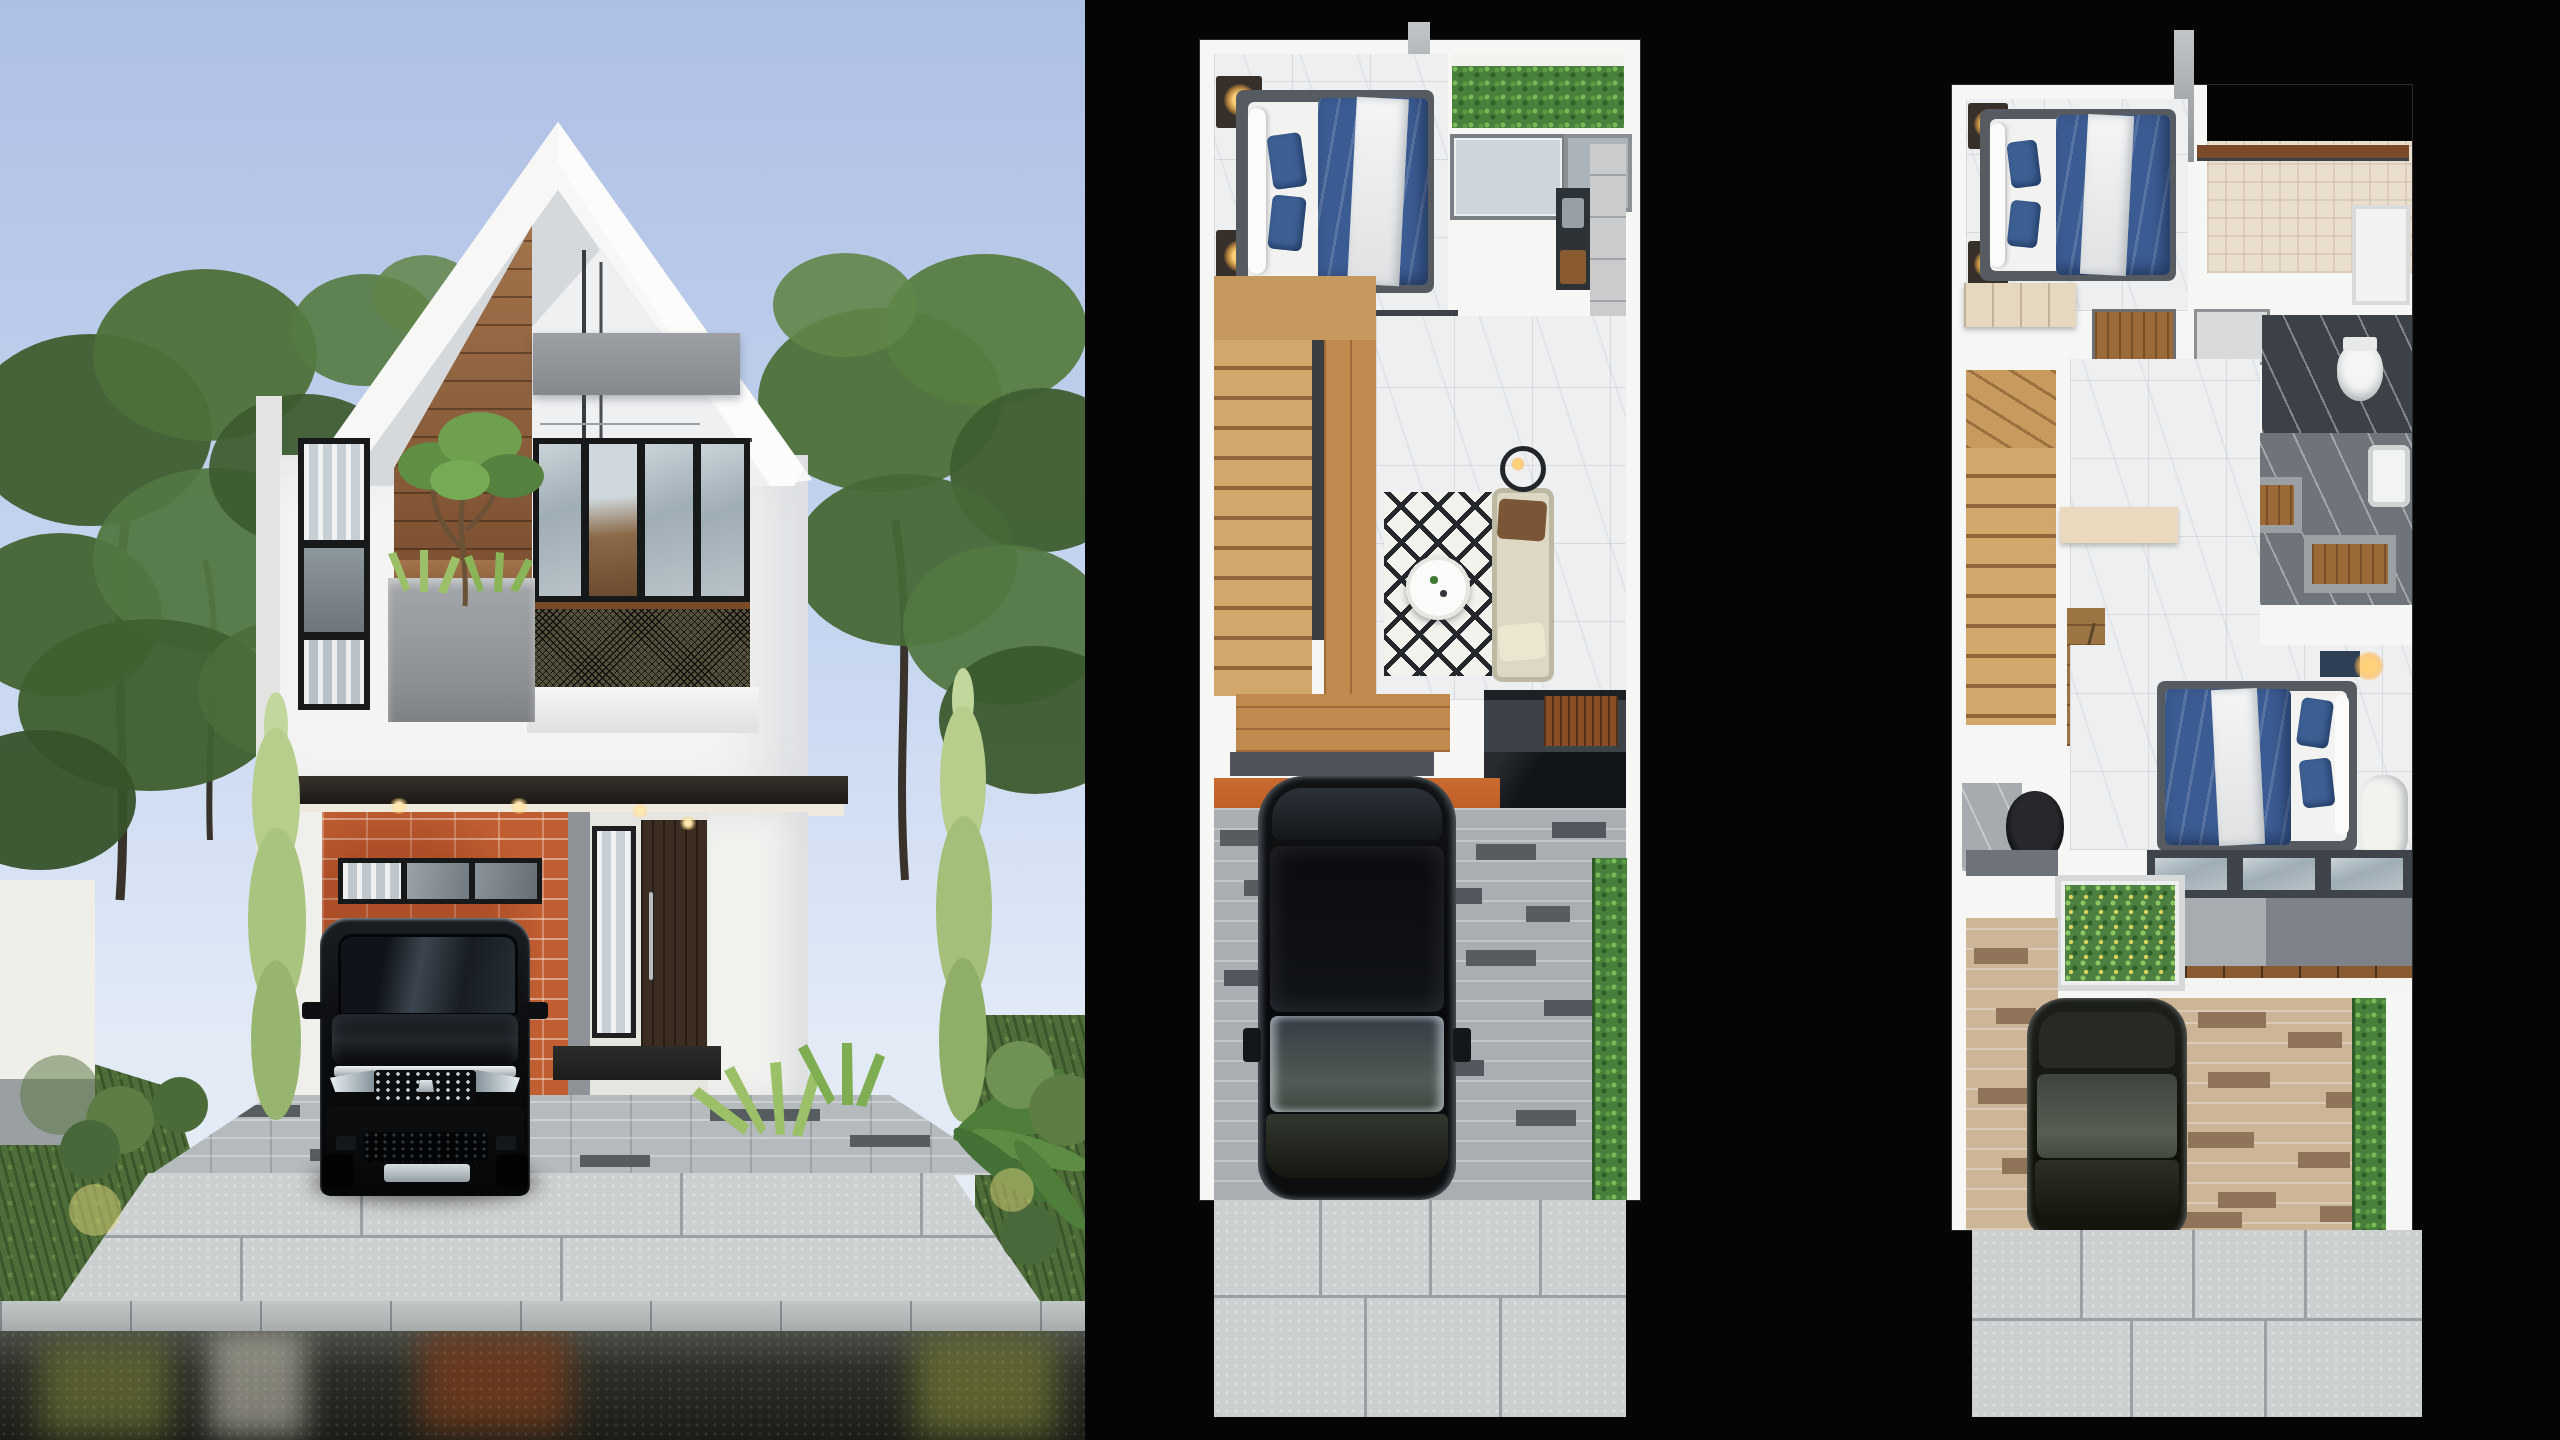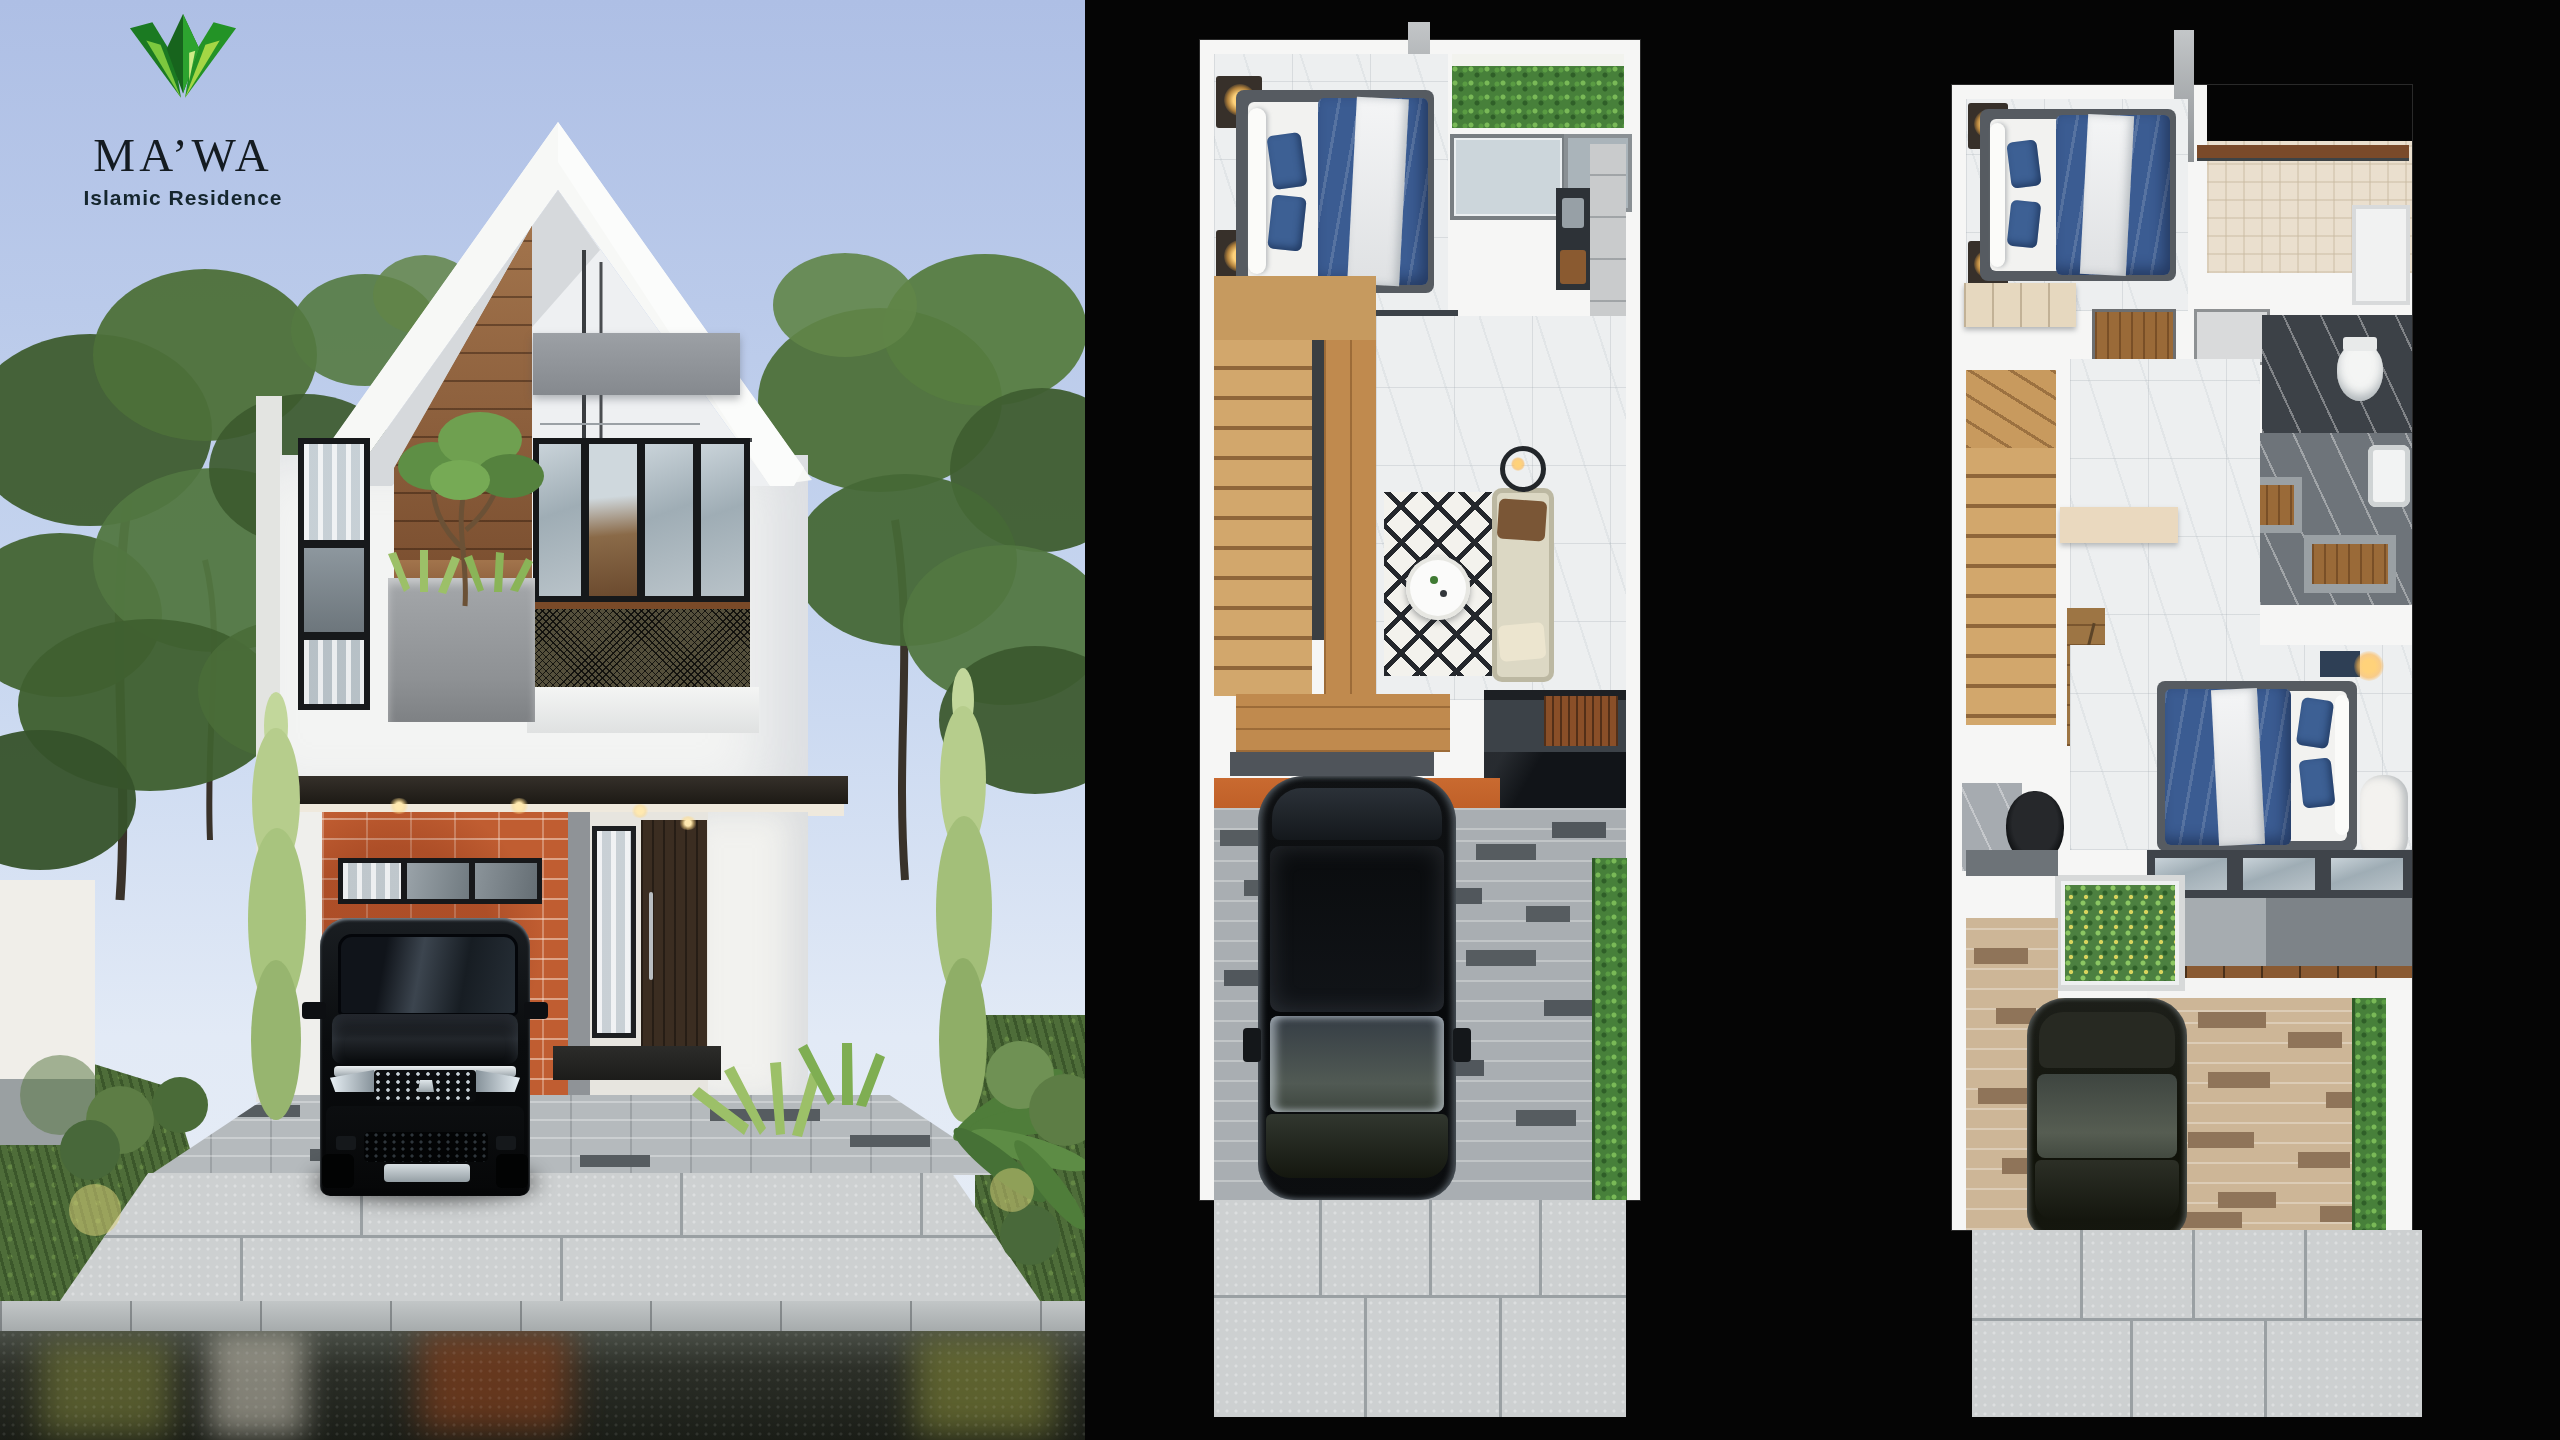--- a/index.html
+++ b/index.html
@@ -273,33 +273,20 @@
       </g>
       <g>
         <circle cx="1020" cy="1075" r="34" fill="#6f9154"></circle>
         <circle cx="1065" cy="1110" r="36" fill="#5d7d45"></circle>
         <circle cx="1030" cy="1235" r="30" fill="#49693a"></circle>
       </g>
       <circle cx="95" cy="1210" r="26" fill="#d8cf7a" opacity=".55"></circle>
       <circle cx="1012" cy="1190" r="22" fill="#d8cf7a" opacity=".5"></circle>
     </svg>
 
-    <div class="abs" style="left:58px;top:12px;width:250px;text-align:center;">
-      <svg width="124" height="102" viewBox="0 0 120 100" style="margin:0 auto;display:block;">
-        <polygon points="58,84 8,16 30,10 52,46" fill="#1b7a22"></polygon>
-        <polygon points="62,84 112,16 90,10 68,46" fill="#239326"></polygon>
-        <polygon points="60,2 76,36 60,80 44,36" fill="#17641d"></polygon>
-        <polygon points="60,2 76,36 60,80" fill="#2da32f"></polygon>
-        <polygon points="58,84 24,28 38,32" fill="#7cc83e"></polygon>
-        <polygon points="62,84 96,28 82,32" fill="#a4d645"></polygon>
-        <polygon points="66,40 72,38 66,68" fill="#cdec86"></polygon>
-      </svg>
-      <div class="txt" style="font-family:'Liberation Serif',serif;font-size:47px;letter-spacing:4px;margin-top:14px;">MA’WA</div>
-      <div style="font-size:21px;font-weight:bold;letter-spacing:1px;color:#15262e;margin-top:4px;">Islamic Residence</div>
-    </div>
   </div>
 
   <div class="abs" id="plan1" style="left:1200px;top:40px;width:440px;height:1377px;">
     <div class="abs pwall" style="left:0;top:0;width:440px;height:1160px;"></div>
     <div class="abs gstub" style="left:208px;top:-18px;width:22px;height:128px;"></div>
 
     <div class="abs marble" style="left:14px;top:14px;width:234px;height:262px;"></div>
     <div class="abs nstand" style="left:16px;top:36px;width:46px;height:52px;">
         <div class="abs goldlamp" style="left:8px;top:8px;width:32px;height:32px;border-radius:50%;"></div>
       </div>

